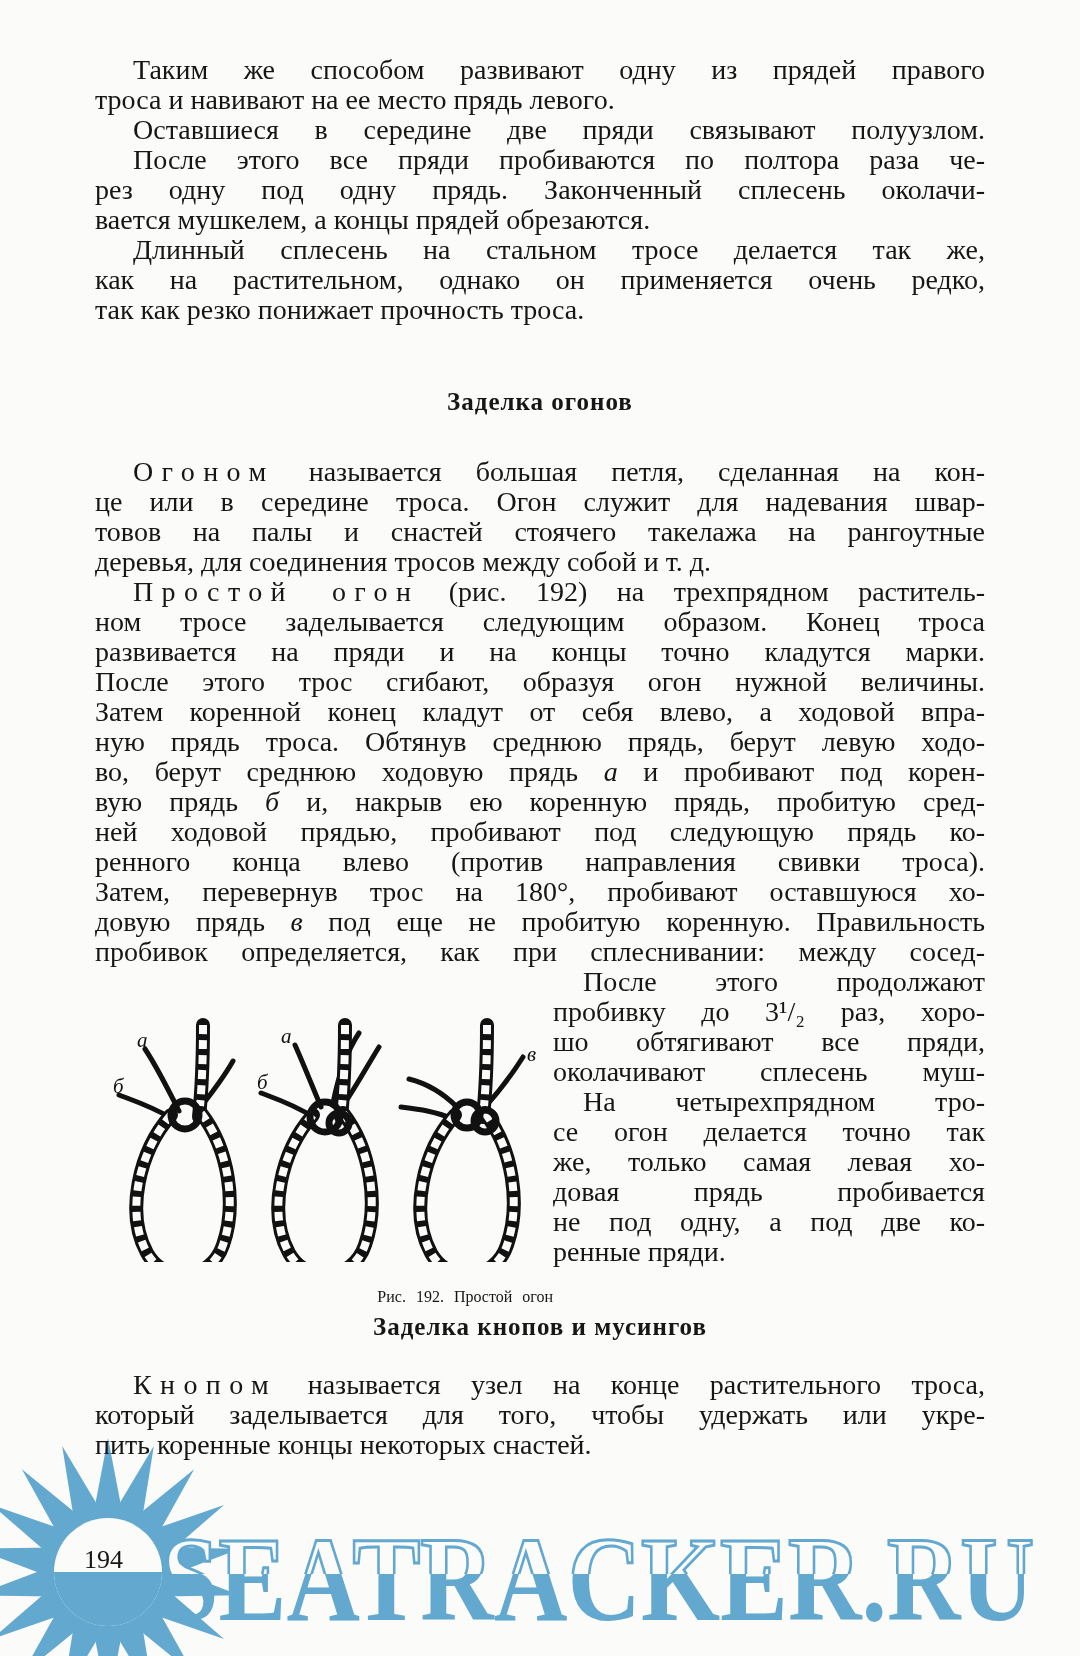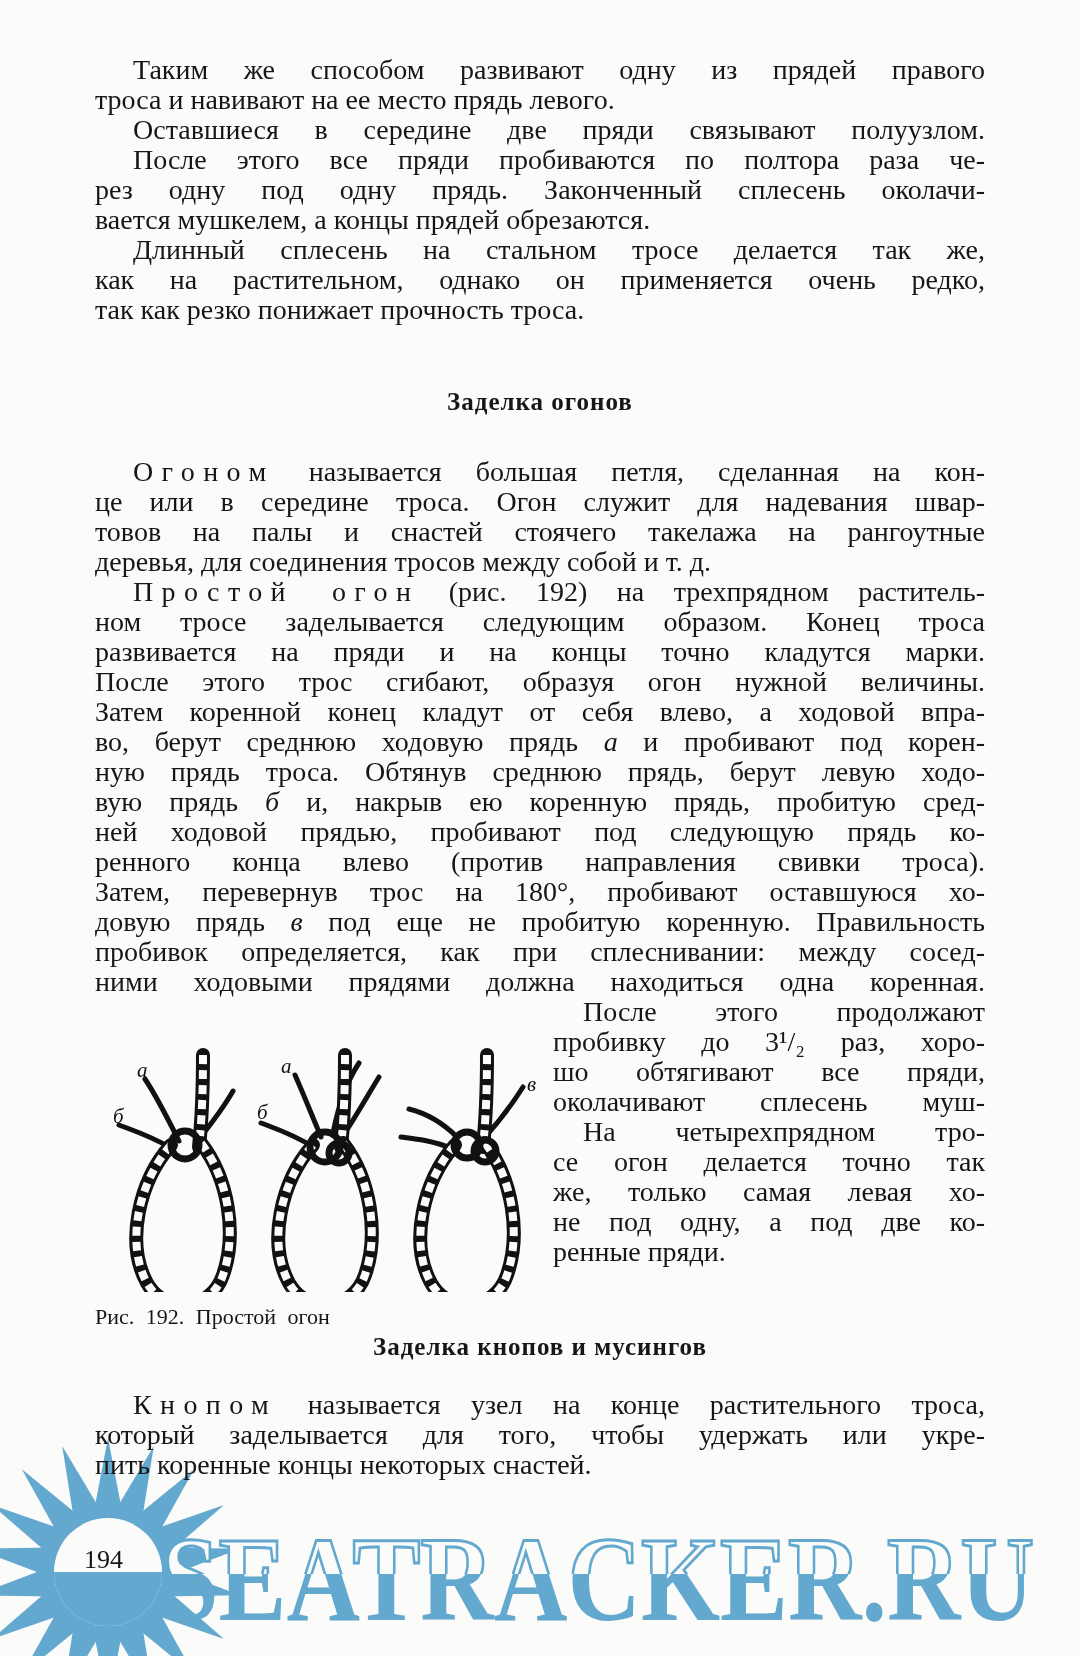--- a/index.html
+++ b/index.html
@@ -16,21 +16,21 @@
   .j  { text-align:justify; text-align-last:justify; }
   .ind { text-indent:38px; }
   .ind-sm { text-indent:30px; }
   .sp { letter-spacing:0.30em; }
   em.var { font-style:italic; }
   .h { font-weight:bold; text-align:center; font-size:25px; line-height:30px; letter-spacing:0.04em; }
   .h1 { margin:62px 0 40px 0; }
   .h2 { clear:both; margin:32px 0 28px 0; }
   .fig { float:left; width:458px; }
   .fig svg.rope { display:block; margin:30px 0 0 12px; }
-  .figcap { text-align:left; font-size:22px; line-height:30px; margin-top:10px; word-spacing:6px; }
+  .figcap { text-align:right; font-size:16px; line-height:30px; margin-top:20px; word-spacing:6px; }
   .wm { position:absolute; left:0; top:1430px; z-index:1; }
   .wm text { font-family:"Liberation Serif", serif; font-weight:bold; }
   .pagenum { position:absolute; left:84px; top:1545px; font-size:26px; z-index:3; }
   .rope-black { fill:none; stroke:#111; stroke-width:14; stroke-linecap:round; }
   .rope-white { fill:none; stroke:#fbfbf9; stroke-width:8; stroke-linecap:butt; stroke-dasharray:9 6; }
   .strand { fill:none; stroke:#111; stroke-width:5; stroke-linecap:round; }
   .knot { fill:none; stroke:#111; stroke-width:7; }
   .figlabel { font-style:italic; font-size:21px; fill:#111; }
 </style>
 </head>
@@ -67,29 +67,28 @@
     <div class="ln j">товов на палы и снастей стоячего такелажа на рангоутные</div>
     <div class="ln">деревья, для соединения тросов между собой и т. д.</div>
   </div>
 
   <div>
     <div class="ln j ind"><span class="sp">Простой огон</span><span> (рис. 192) на трехпрядном раститель-</span></div>
     <div class="ln j">ном тросе заделывается следующим образом. Конец троса</div>
     <div class="ln j">развивается на пряди и на концы точно кладутся марки.</div>
     <div class="ln j">После этого трос сгибают, образуя огон нужной величины.</div>
     <div class="ln j">Затем коренной конец кладут от себя влево, а ходовой впра-</div>
+    <div class="ln j">ную прядь троса. Обтянув среднюю прядь, берут левую ходо-</div>
     <div class="ln j"><span>во, берут среднюю ходовую прядь </span><em class="var">а</em><span> и пробивают под корен-</span></div>
-    <div class="ln j">ную прядь троса. Обтянув среднюю прядь, берут левую ходо-</div>
     <div class="ln j"><span>вую прядь </span><em class="var">б</em><span> и, накрыв ею коренную прядь, пробитую сред-</span></div>
     <div class="ln j">ней ходовой прядью, пробивают под следующую прядь ко-</div>
     <div class="ln j">ренного конца влево (против направления свивки троса).</div>
     <div class="ln j">Затем, перевернув трос на 180°, пробивают оставшуюся хо-</div>
     <div class="ln j"><span>довую прядь </span><em class="var">в</em><span> под еще не пробитую коренную. Правильность</span></div>
     <div class="ln j">пробивок определяется, как при сплеснивании: между сосед-</div>
-    <div class="ln j">ними ходовыми прядями должна находиться одна коренная.</div>
   </div>
 
   <div class="fig">
     <svg class="rope" width="430" height="265" viewBox="0 0 430 265">
 
       <g transform="translate(6,6)">
         <path class="strand" d="M 66,108 C 54,84 44,64 32,46"></path>
         <path class="strand" d="M 60,116 C 40,104 22,98 6,92"></path>
         <path class="strand" d="M 86,106 C 102,86 112,72 120,58"></path>
         <path class="rope-black" d="M 90,22 C 90,55 89,85 86,114"></path>
@@ -136,20 +135,21 @@
     <div class="ln j ind-sm">После этого продолжают</div>
     <div class="ln j">пробивку до 3¹/₂ раз, хоро-</div>
     <div class="ln j">шо обтягивают все пряди,</div>
     <div class="ln j">околачивают сплесень муш-</div>
   </div>
 
   <div>
     <div class="ln j ind-sm">На четырехпрядном тро-</div>
     <div class="ln j">се огон делается точно так</div>
     <div class="ln j">же, только самая левая хо-</div>
+    <div class="ln j">довая прядь пробивается</div>
     <div class="ln j">не под одну, а под две ко-</div>
     <div class="ln">ренные пряди.</div>
   </div>
 
   <div class="h h2">Заделка кнопов и мусингов</div>
 
   <div>
     <div class="ln j ind"><span class="sp">Кнопом</span><span> называется узел на конце растительного троса,</span></div>
     <div class="ln j">который заделывается для того, чтобы удержать или укре-</div>
     <div class="ln">пить коренные концы некоторых снастей.</div>

